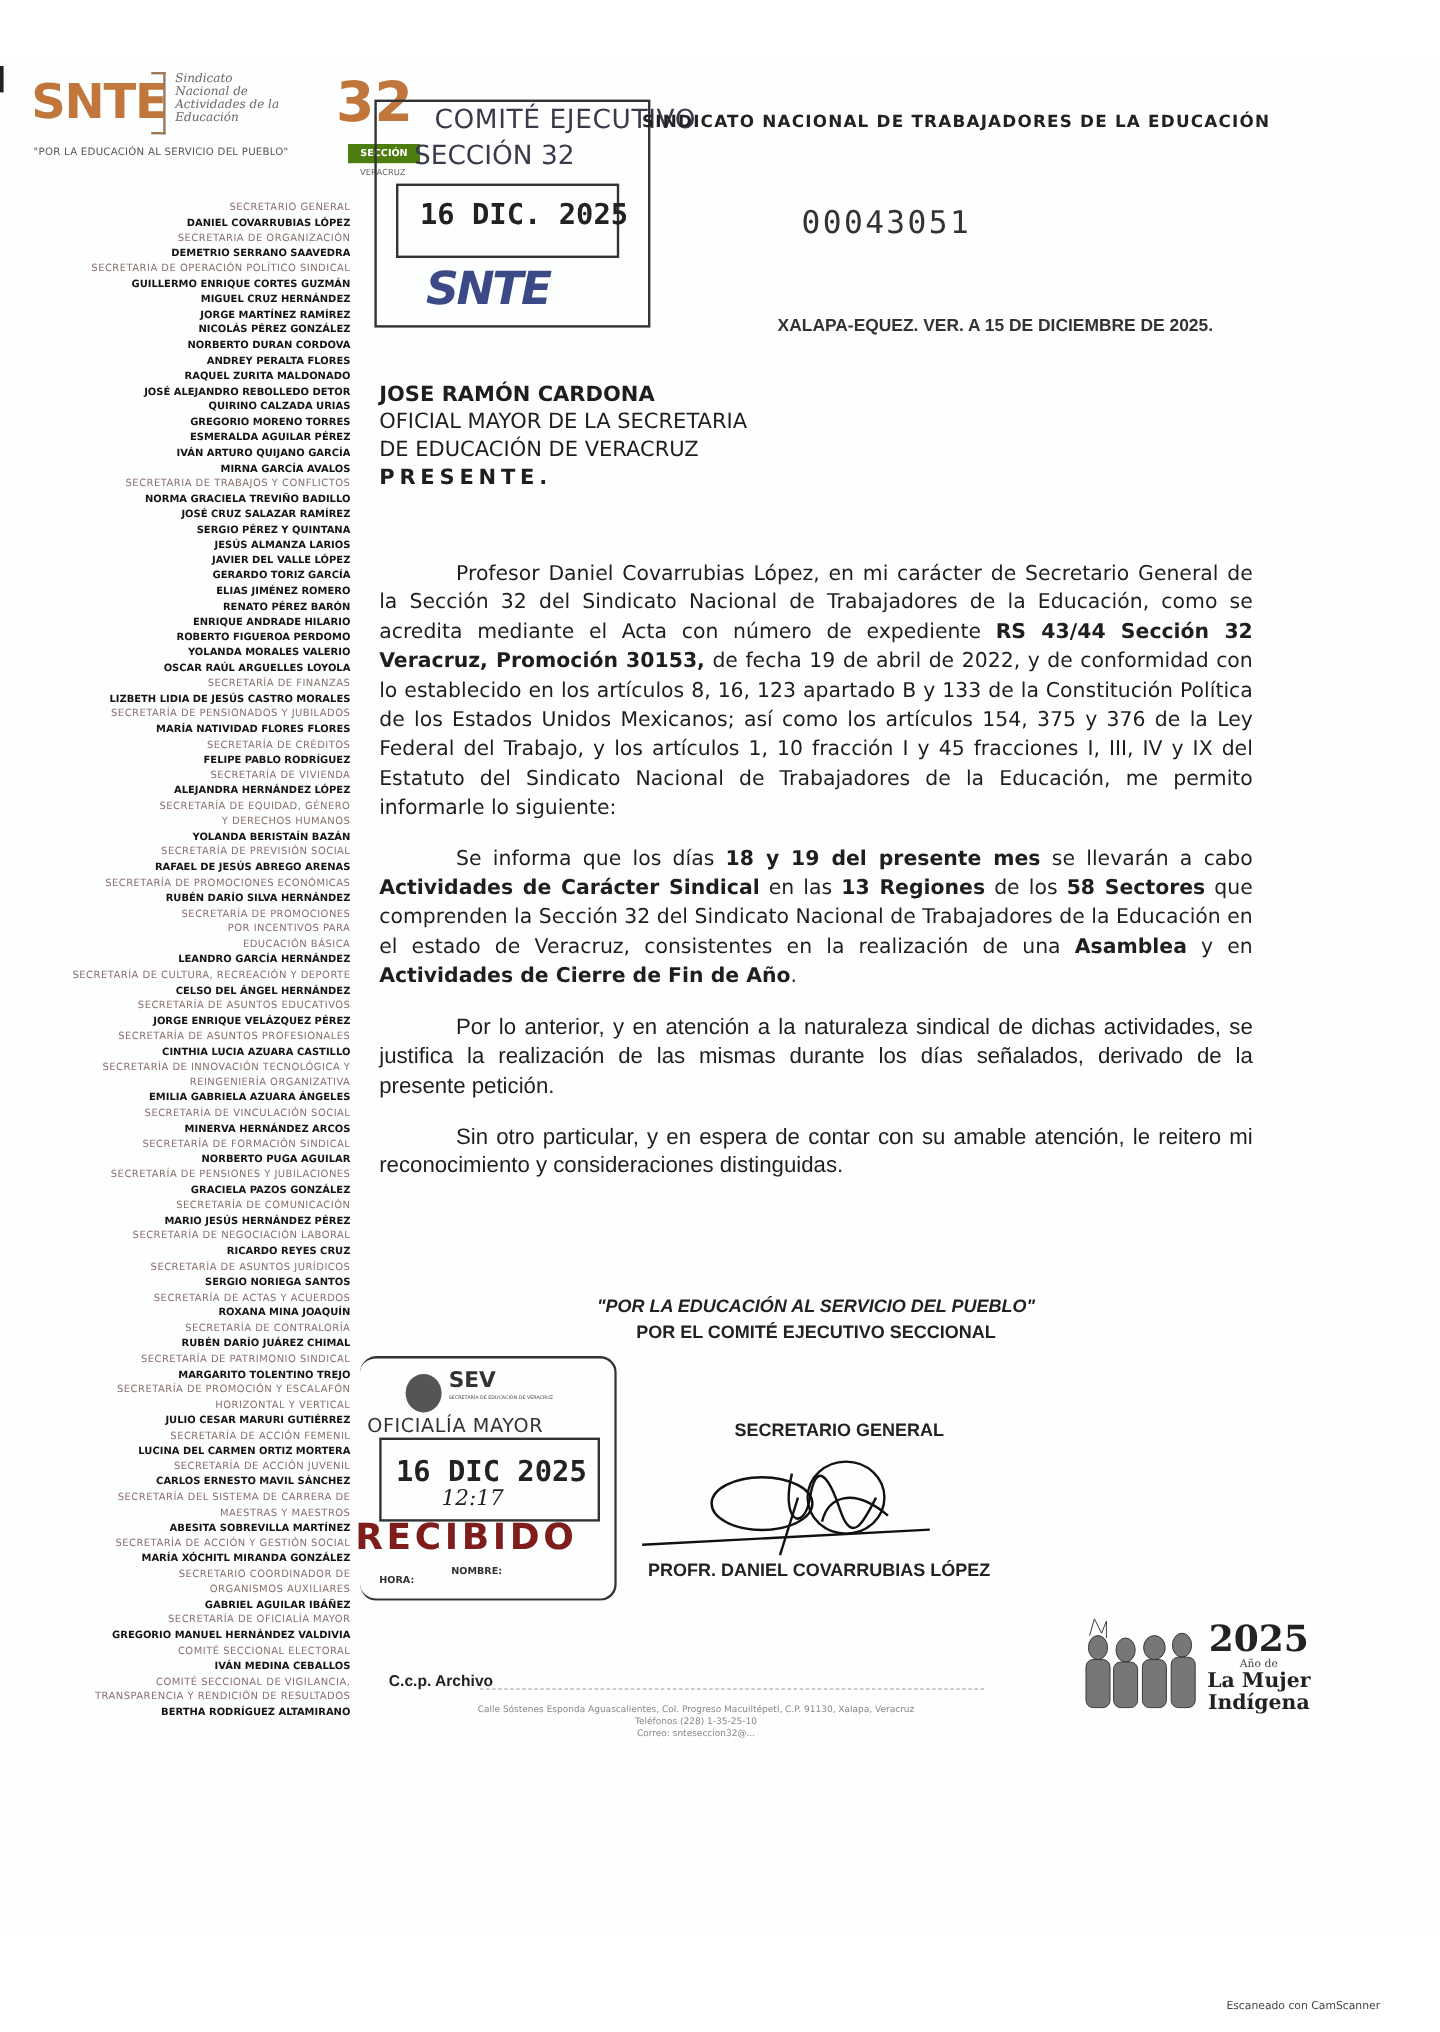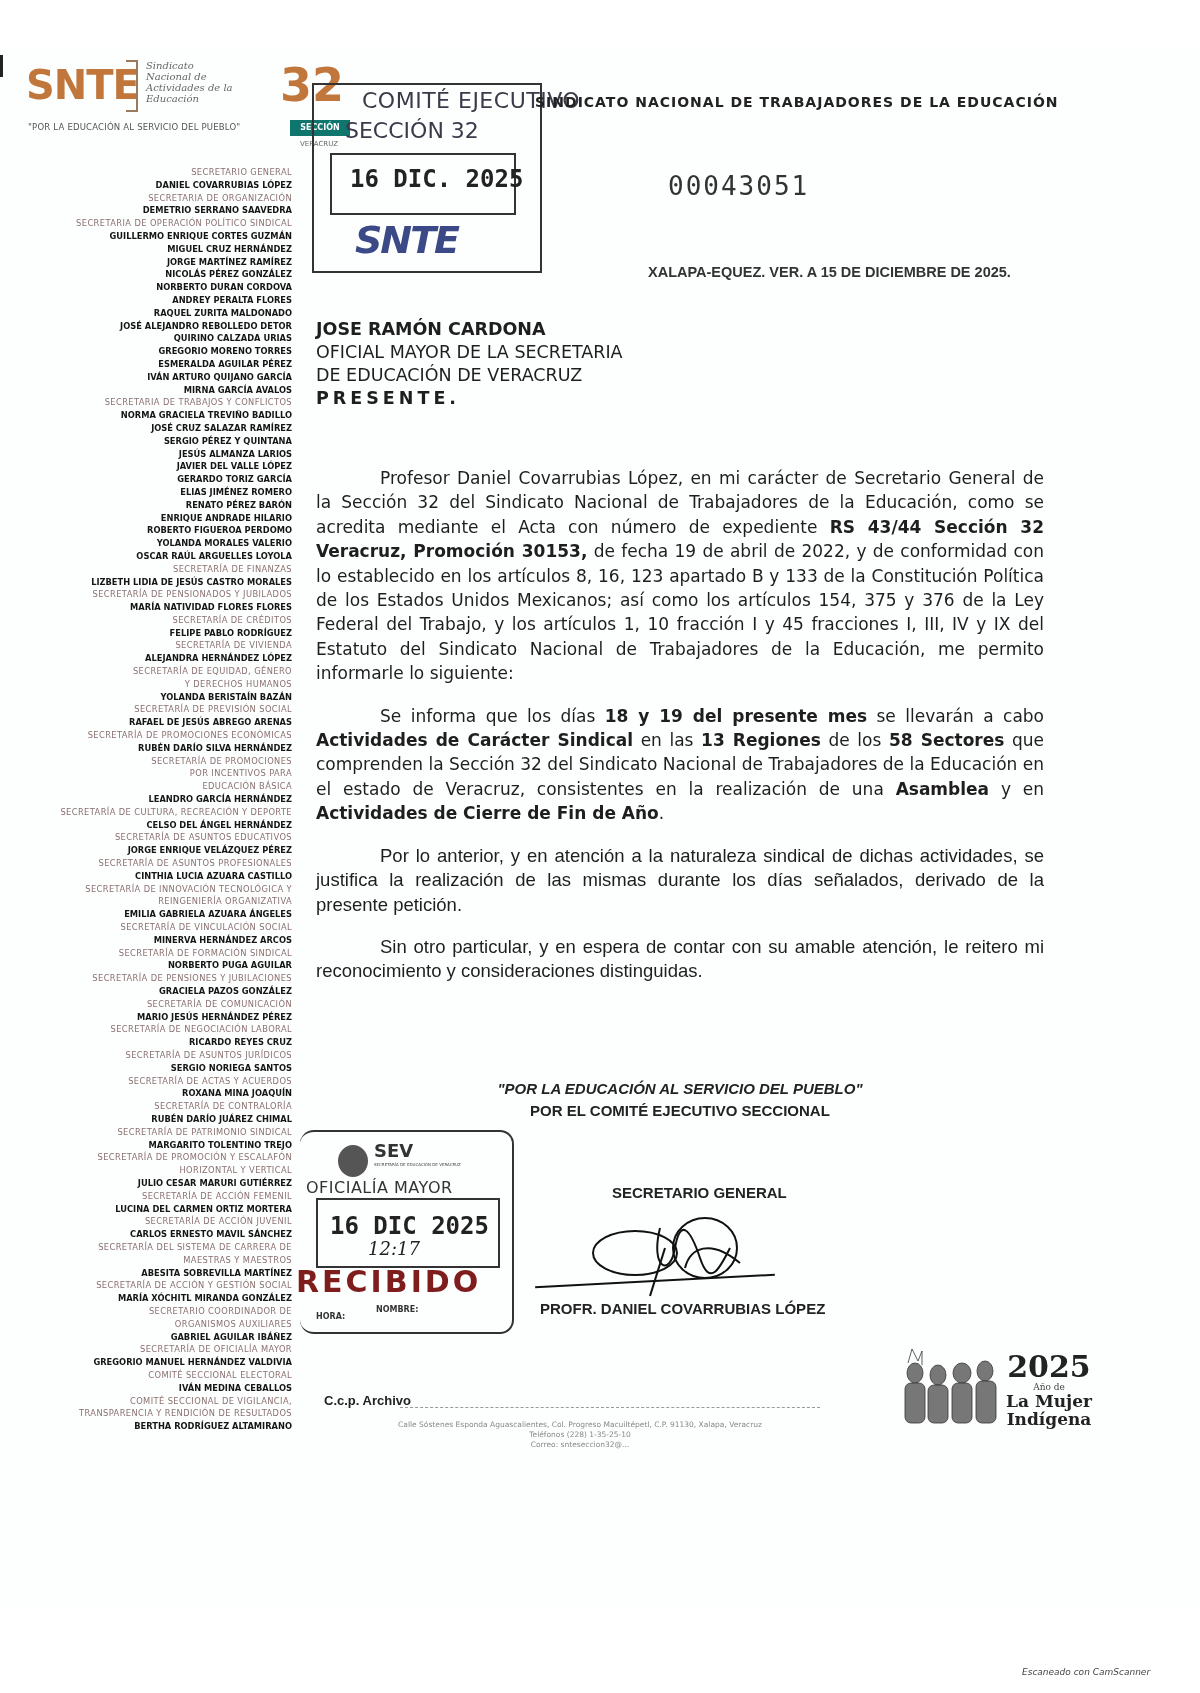--- a/index.html
+++ b/index.html
@@ -7,21 +7,21 @@
   .page { position:absolute; left:0; top:50px; width:1200px; height:1560px; background:#fdfefe; }
   .topbar { position:absolute; left:0; top:0; width:1200px; height:50px; background:#ffffff; }
   .edge-mark { position:absolute; left:0; top:55px; width:3px; height:22px; background:#222; }
 
   
   .logo-snte { position:absolute; left:26px; top:62px; font-family:"DejaVu Sans", sans-serif; font-weight:bold; font-size:40px; color:#c1773b; letter-spacing:-1px; }
   .logo-box { position:absolute; left:126px; top:60px; width:10px; height:48px; border:2px solid #9a7a5a; border-left:none; }
   .logo-text { position:absolute; left:146px; top:60px; width:130px; font-family:"DejaVu Serif", serif; font-style:italic; font-size:10px; line-height:11px; color:#666; }
   .logo-motto { position:absolute; left:28px; top:122px; font-size:8.5px; color:#555; letter-spacing:0.2px; }
   .sec-num { position:absolute; left:280px; top:62px; font-size:46px; font-weight:bold; color:#c1773b; line-height:46px; }
-  .sec-badge { position:absolute; left:290px; top:120px; width:60px; height:16px; background:#0f766e; color:#fff; font-size:8px; font-weight:bold; text-align:center; line-height:16px; }
+  .sec-badge { position:absolute; left:290px; top:120px; width:60px; height:16px; background:#4d7c0f; color:#fff; font-size:8px; font-weight:bold; text-align:center; line-height:16px; }
   .sec-state { position:absolute; left:300px; top:140px; font-size:7px; color:#666; }
 
   
   .stamp1 { position:absolute; left:312px; top:83px; width:226px; height:186px; border:2px solid #333; }
   .stamp1-l1 { position:absolute; left:330px; top:88px; font-size:22px; color:#3a3a4a; letter-spacing:0.5px;margin-left:32px; }
   .stamp1-l2 { position:absolute; left:345px; top:118px; font-size:22px; color:#3a3a4a; }
   .stamp1-datebox { position:absolute; left:330px; top:153px; width:182px; height:58px; border:2px solid #333; }
   .stamp1-date { position:absolute; left:350px; top:165px; font-family:"DejaVu Sans Mono", monospace; font-size:24px; font-weight:bold; color:#222; }
   .stamp1-snte { position:absolute; left:355px; top:218px; font-size:38px; font-weight:bold; color:#3b4a86; letter-spacing:-2px; font-style:italic; }
 
@@ -74,21 +74,21 @@
   .ccp-line { position:absolute; left:400px; top:1407px; width:420px; border-top:1px dashed #999; }
   .footer-address { position:absolute; left:300px; top:1420px; width:560px; text-align:center; font-size:7.5px; color:#888; line-height:10px; }
 
   .year-badge { position:absolute; left:1006px; top:1352px; text-align:center; font-family:"DejaVu Serif", serif; color:#222; }
   .year-num { font-size:30px; font-weight:bold; line-height:30px; }
   .year-sub { font-size:9px; line-height:10px; color:#444; }
   .year-l1 { font-size:17px; font-weight:bold; line-height:18px; }
   .year-l2 { font-size:17px; font-weight:bold; line-height:18px; }
   .women { position:absolute; left:900px; top:1345px; width:100px; height:80px; }
 
-  .camscanner { position:absolute; left:1022px; top:1667px; font-size:9px; color:#444;font-style:italic; }
+  .camscanner { position:absolute; left:1022px; top:1667px; font-size:9px; color:#444; }
 </style>
 </head>
 <body>
 
 <div class="topbar"></div>
 <div class="page"></div>
 <div class="edge-mark"></div>
 
 <div class="logo-snte">SNTE</div>
 <div class="logo-box"></div>

